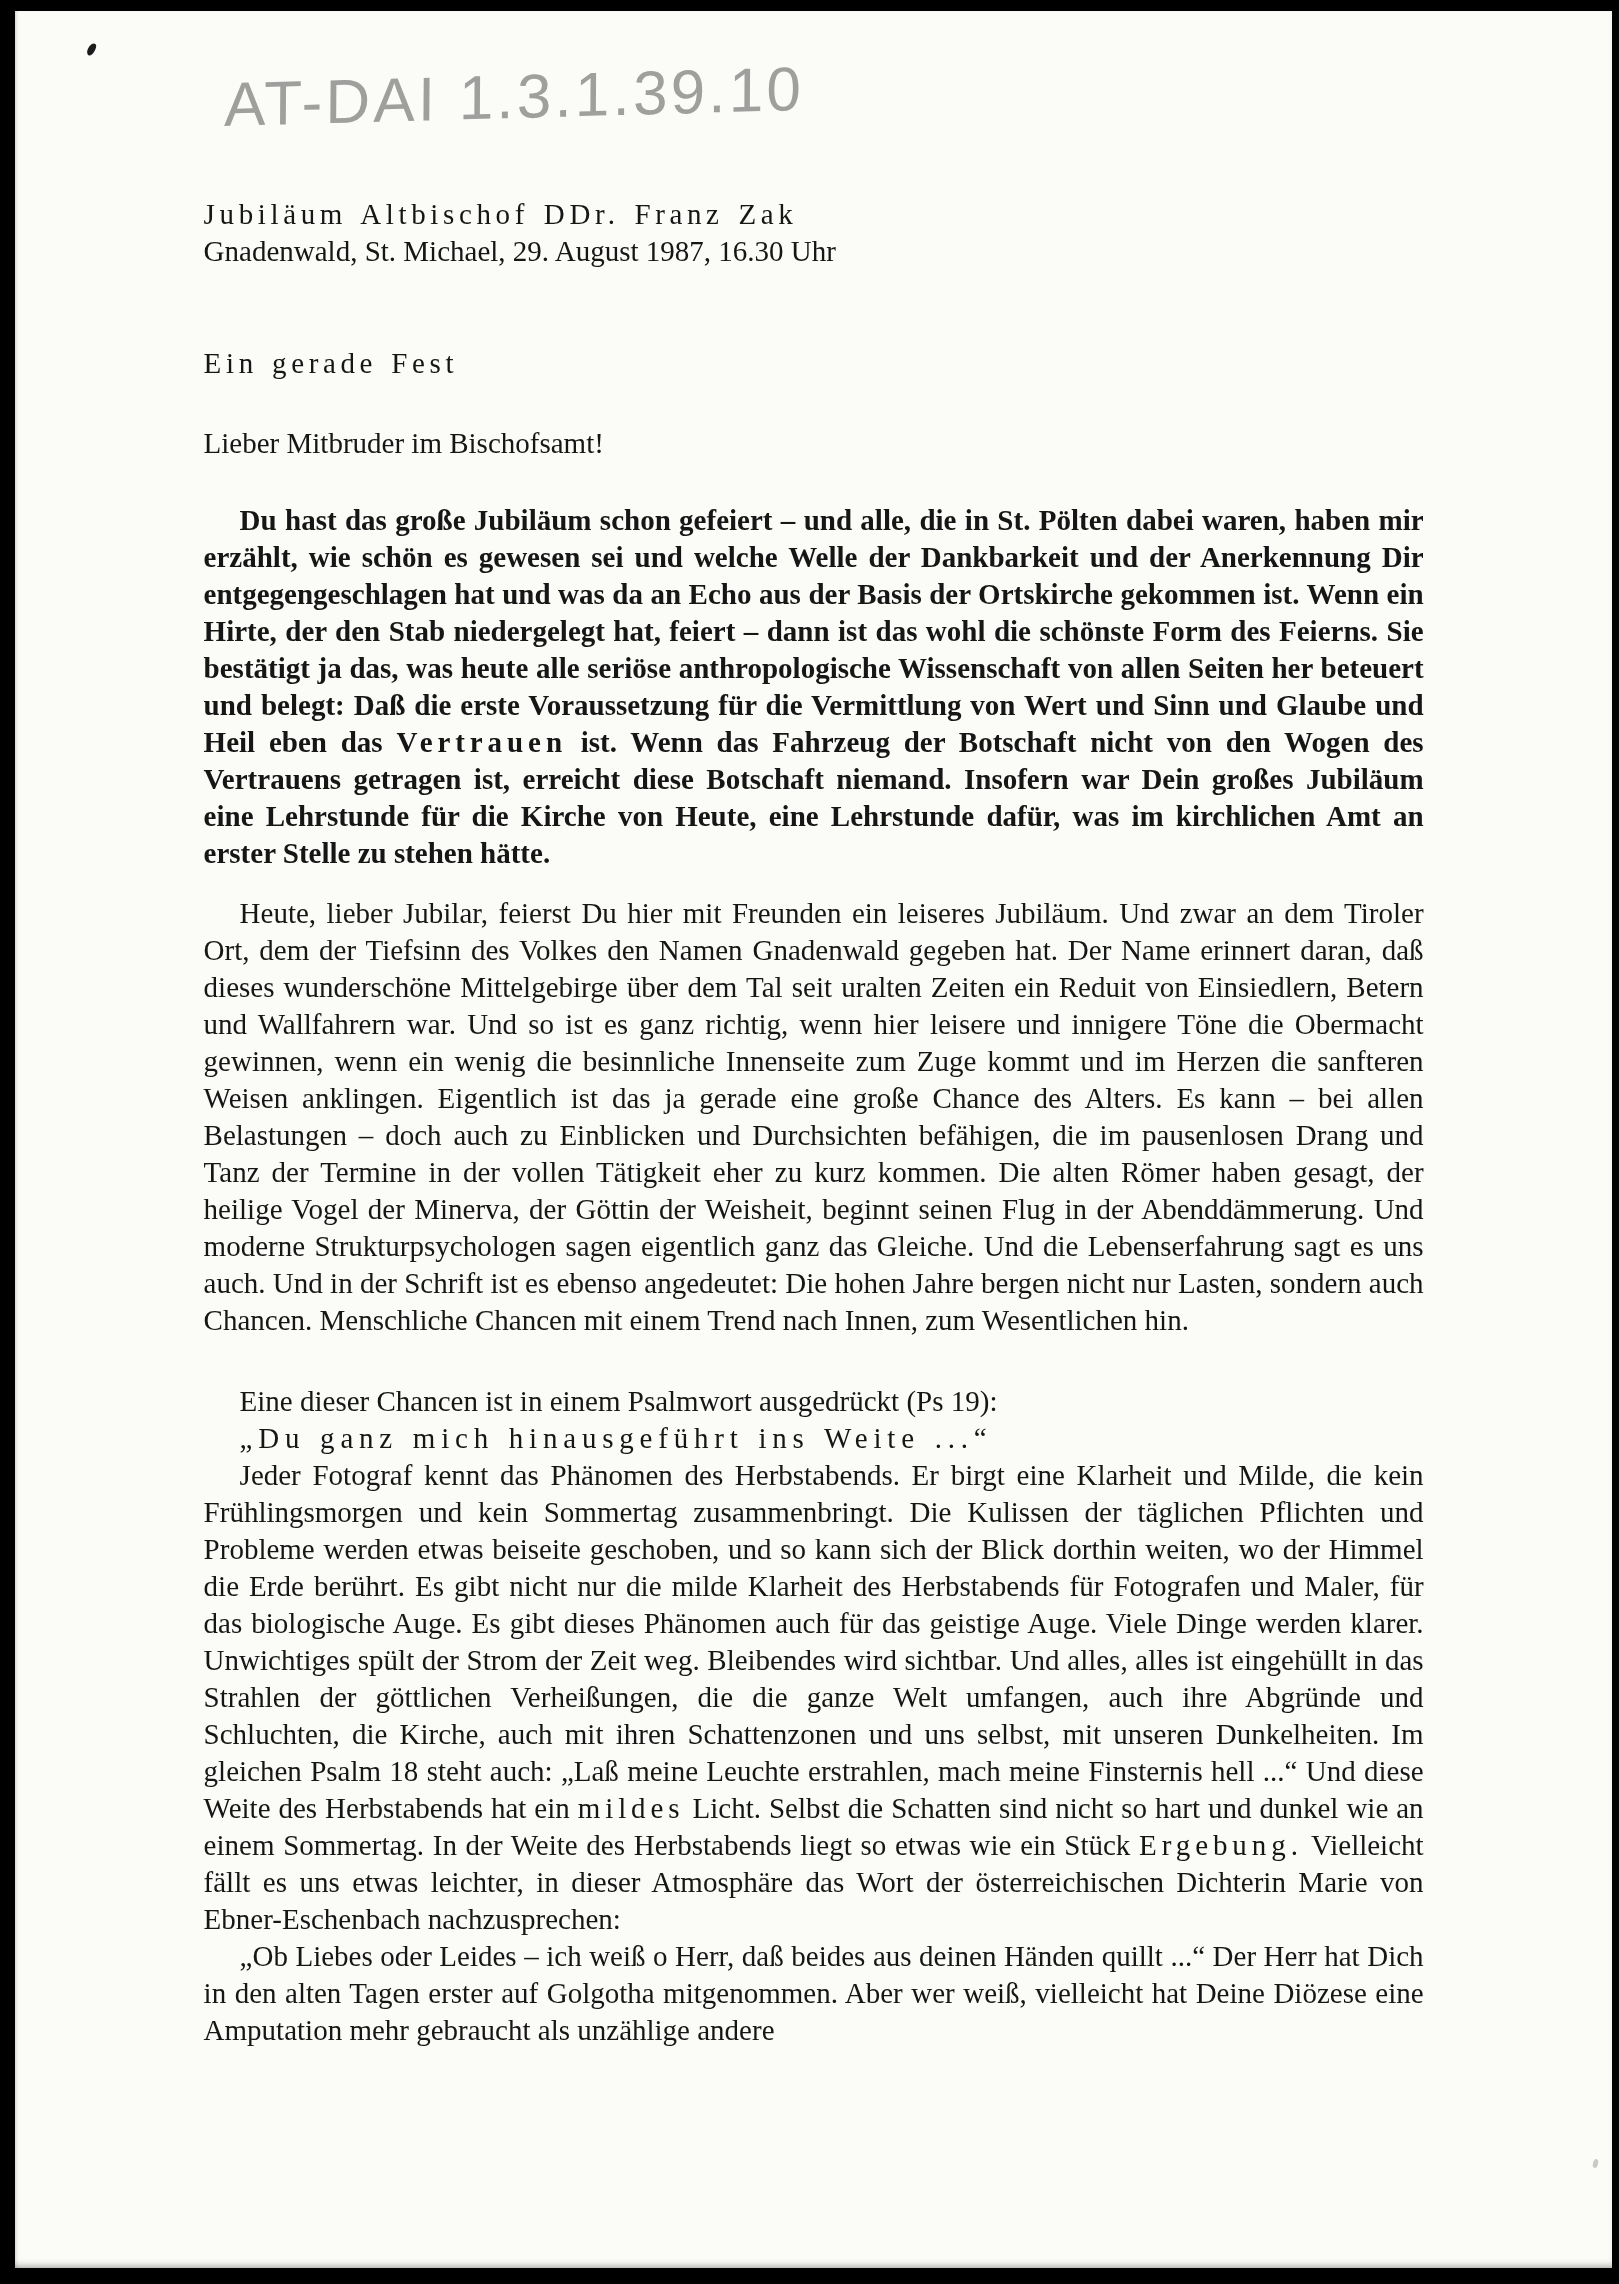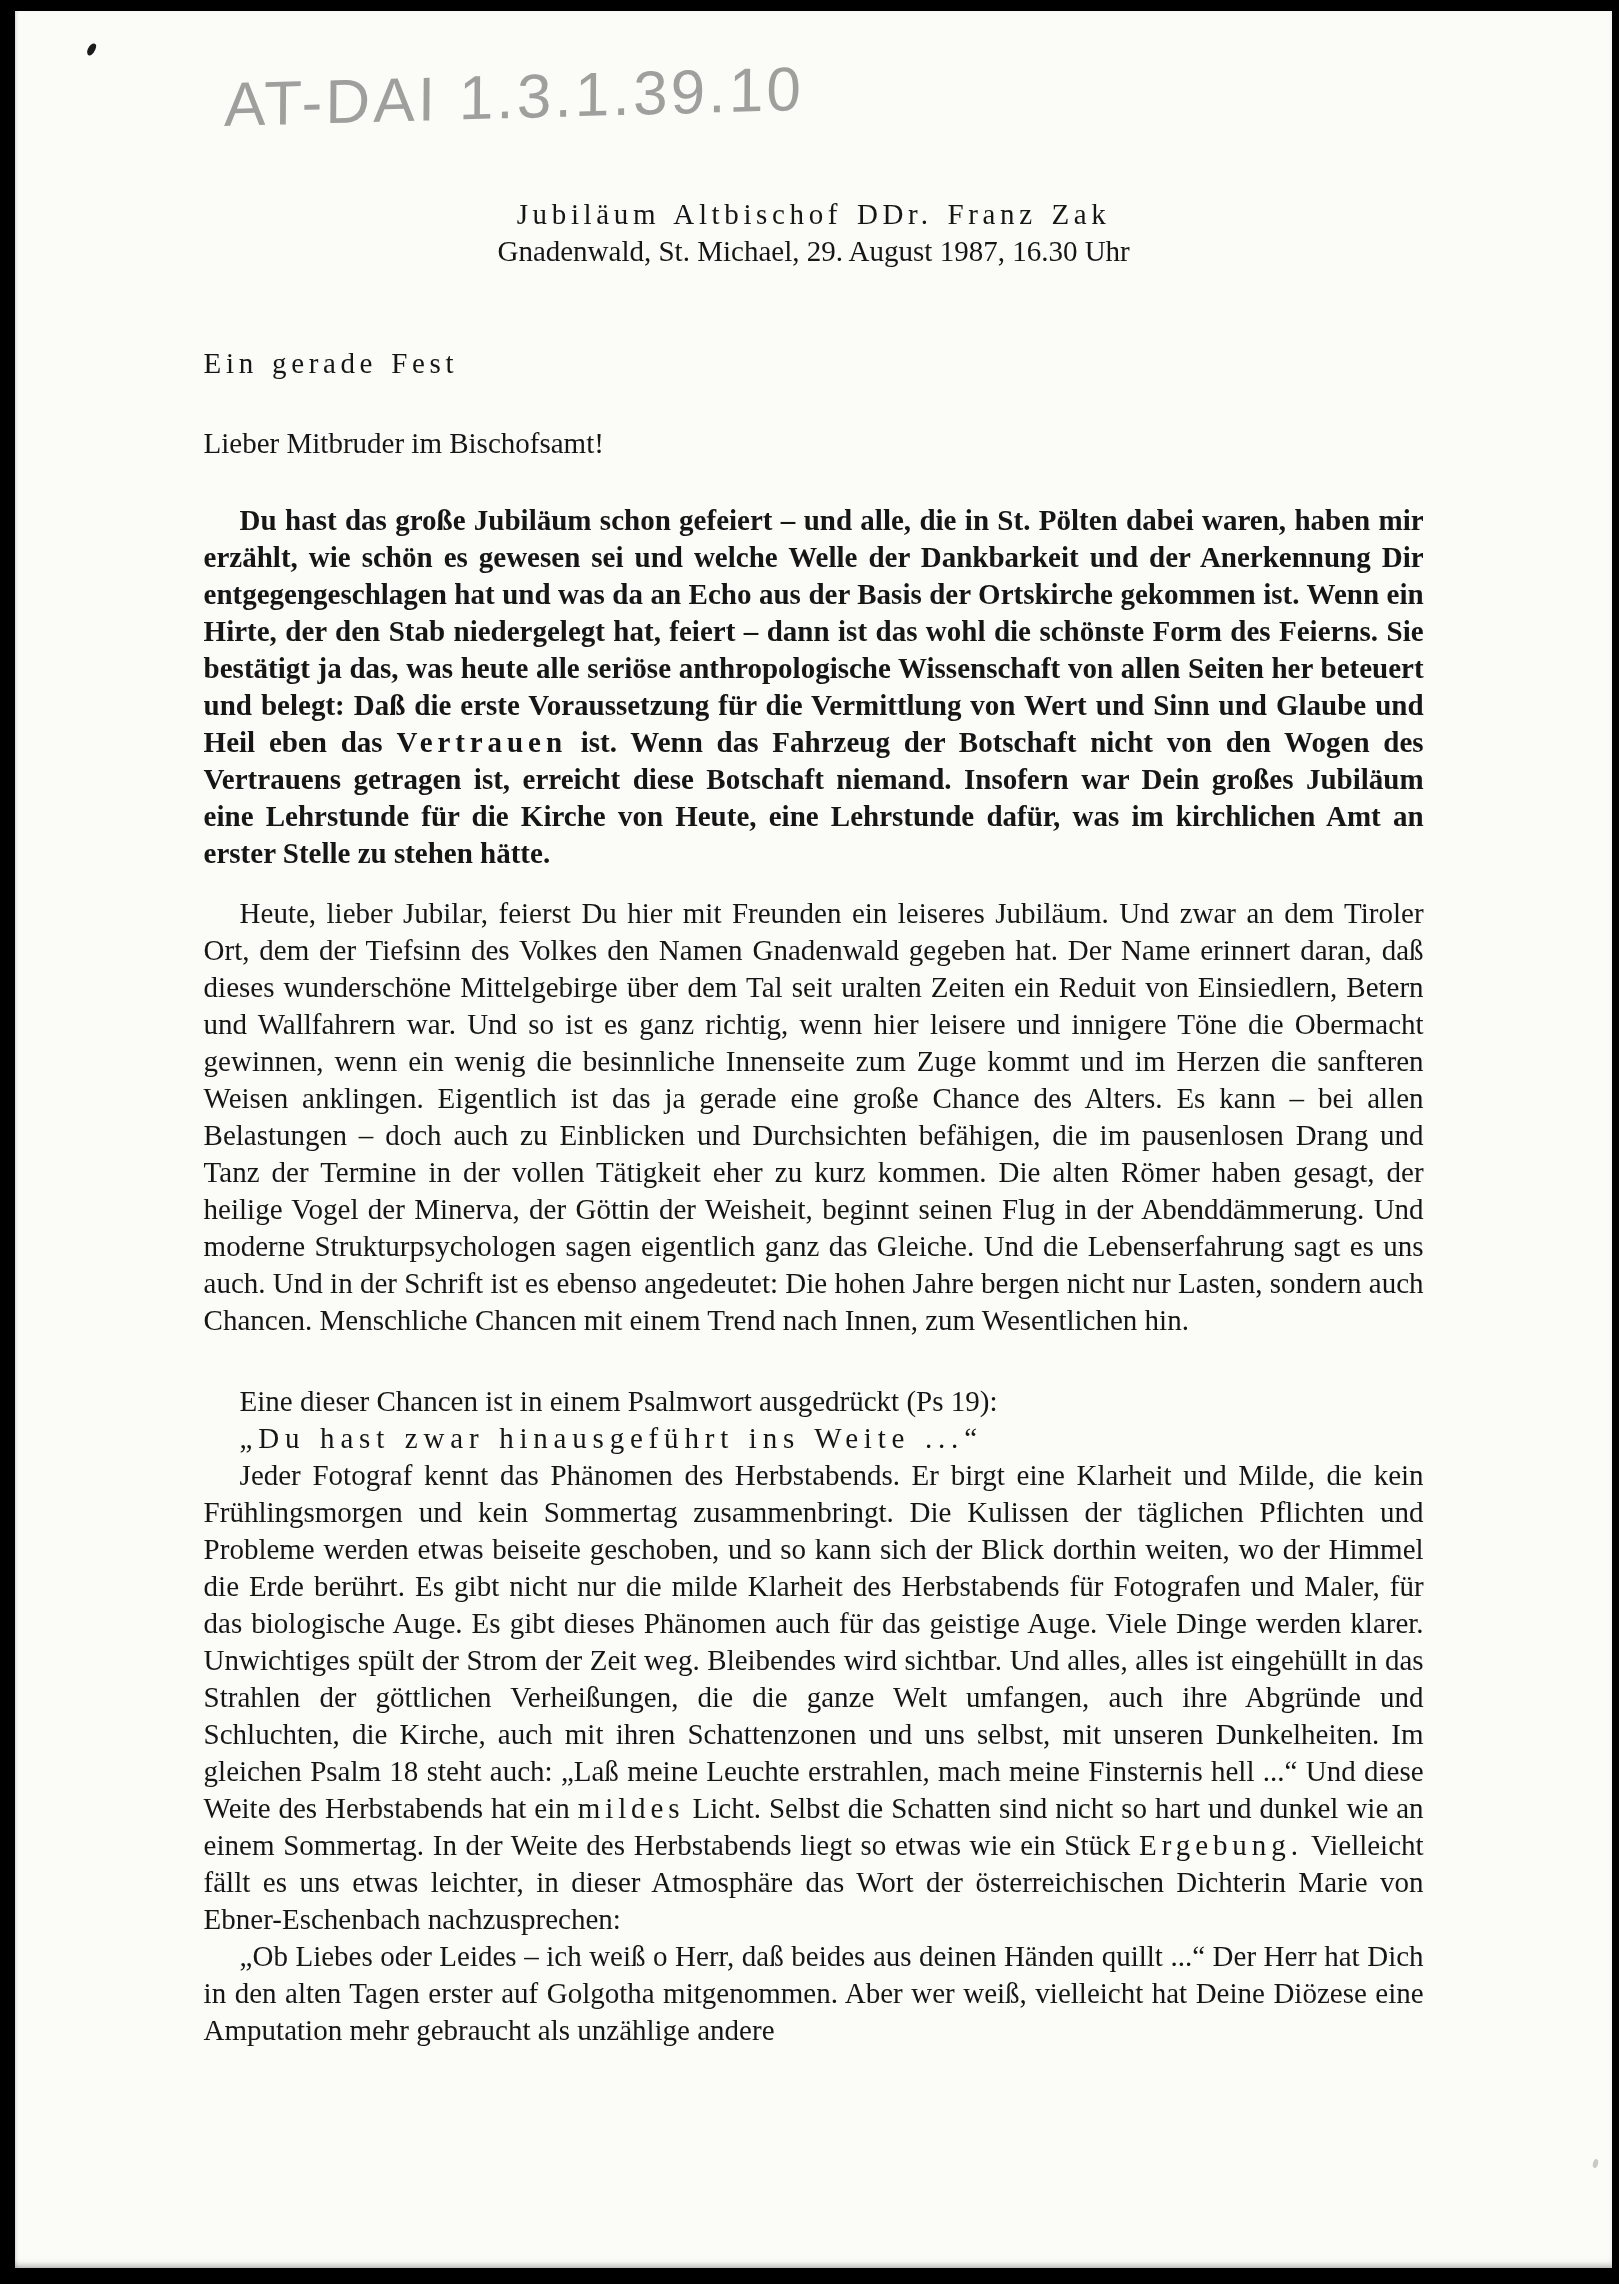--- a/index.html
+++ b/index.html
@@ -48,21 +48,21 @@
     border-radius: 50%;
     transform: rotate(15deg);
   }
   .content {
     position: absolute;
     left: 189px;
     top: 185px;
     width: 1220px;
     color: #161616;
   }
-  .header-line { font-size: 29px; line-height: 37px; text-align: center; }
+  .header-line { font-size: 29px; line-height: 37px; }
   .header-occasion { letter-spacing: 0.16em; word-spacing: 0.10em; }
   .doc-title {
     font-size: 29px;
     line-height: 37px;
     font-weight: normal;
     letter-spacing: 0.16em;
     word-spacing: 0.08em;
     margin: 75px 0 0 0;
   }
   .salutation { font-size: 29px; line-height: 37px; margin: 43px 0 0 0; }
@@ -101,20 +101,20 @@
     </header>
 
     <h1 class="doc-title">Ein gerade Fest</h1>
 
     <p class="salutation">Lieber Mitbruder im Bischofsamt!</p>
 
     <main class="doc-body" id="doc-body">
         <p class="para para-body indent gap-sm"><span>Du hast das große Jubiläum schon gefeiert – und alle, die in St. Pölten dabei waren, haben mir erzählt, wie schön es gewesen sei und welche Welle der Dankbarkeit und der Anerkennung Dir entgegengeschlagen hat und was da an Echo aus der Basis der Ortskirche gekommen ist. Wenn ein Hirte, der den Stab niedergelegt hat, feiert – dann ist das wohl die schönste Form des Feierns. Sie bestätigt ja das, was heute alle seriöse anthropologische Wissenschaft von allen Seiten her beteuert und belegt: Daß die erste Voraussetzung für die Vermittlung von Wert und Sinn und Glaube und Heil eben das </span><span class="spaced">Vertrauen</span><span> ist. Wenn das Fahrzeug der Botschaft nicht von den Wogen des Vertrauens getragen ist, erreicht diese Botschaft niemand. Insofern war Dein großes Jubiläum eine Lehrstunde für die Kirche von Heute, eine Lehrstunde dafür, was im kirchlichen Amt an erster Stelle zu stehen hätte.</span></p>
         <p class="para para-body indent gap-lg"><span>Heute, lieber Jubilar, feierst Du hier mit Freunden ein leiseres Jubiläum. Und zwar an dem Tiroler Ort, dem der Tiefsinn des Volkes den Namen Gnadenwald gegeben hat. Der Name erinnert daran, daß dieses wunderschöne Mittelgebirge über dem Tal seit uralten Zeiten ein Reduit von Einsiedlern, Betern und Wallfahrern war. Und so ist es ganz richtig, wenn hier leisere und innigere Töne die Obermacht gewinnen, wenn ein wenig die besinnliche Innenseite zum Zuge kommt und im Herzen die sanfteren Weisen anklingen. Eigentlich ist das ja gerade eine große Chance des Alters. Es kann – bei allen Belastungen – doch auch zu Einblicken und Durchsichten befähigen, die im pausenlosen Drang und Tanz der Termine in der vollen Tätigkeit eher zu kurz kommen. Die alten Römer haben gesagt, der heilige Vogel der Minerva, der Göttin der Weisheit, beginnt seinen Flug in der Abenddämmerung. Und moderne Strukturpsychologen sagen eigentlich ganz das Gleiche. Und die Lebenserfahrung sagt es uns auch. Und in der Schrift ist es ebenso angedeutet: Die hohen Jahre bergen nicht nur Lasten, sondern auch Chancen. Menschliche Chancen mit einem Trend nach Innen, zum Wesentlichen hin.</span></p>
         <p class="para para-body indent"><span>Eine dieser Chancen ist in einem Psalmwort ausgedrückt (Ps 19):</span></p>
-        <p class="para para-quote indent"><span>„Du hast zwar hinausgeführt ins Weite ...“</span></p>
+        <p class="para para-quote indent"><span>„Du ganz mich hinausgeführt ins Weite ...“</span></p>
         <p class="para para-body indent"><span>Jeder Fotograf kennt das Phänomen des Herbstabends. Er birgt eine Klarheit und Milde, die kein Frühlingsmorgen und kein Sommertag zusammenbringt. Die Kulissen der täglichen Pflichten und Probleme werden etwas beiseite geschoben, und so kann sich der Blick dorthin weiten, wo der Himmel die Erde berührt. Es gibt nicht nur die milde Klarheit des Herbstabends für Fotografen und Maler, für das biologische Auge. Es gibt dieses Phänomen auch für das geistige Auge. Viele Dinge werden klarer. Unwichtiges spült der Strom der Zeit weg. Bleibendes wird sichtbar. Und alles, alles ist eingehüllt in das Strahlen der göttlichen Verheißungen, die die ganze Welt umfangen, auch ihre Abgründe und Schluchten, die Kirche, auch mit ihren Schattenzonen und uns selbst, mit unseren Dunkelheiten. Im gleichen Psalm 18 steht auch: „Laß meine Leuchte erstrahlen, mach meine Finsternis hell ...“ Und diese Weite des Herbstabends hat ein </span><span class="spaced">mildes</span><span> Licht. Selbst die Schatten sind nicht so hart und dunkel wie an einem Sommertag. In der Weite des Herbstabends liegt so etwas wie ein Stück </span><span class="spaced">Ergebung.</span><span> Vielleicht fällt es uns etwas leichter, in dieser Atmosphäre das Wort der österreichischen Dichterin Marie von Ebner-Eschenbach nachzusprechen:</span></p>
         <p class="para para-body indent"><span>„Ob Liebes oder Leides – ich weiß o Herr, daß beides aus deinen Händen quillt ...“ Der Herr hat Dich in den alten Tagen erster auf Golgotha mitgenommen. Aber wer weiß, vielleicht hat Deine Diözese eine Amputation mehr gebraucht als unzählige andere</span></p>
       </main>
 
   </div>
 </div>
 
 
 </body></html>

